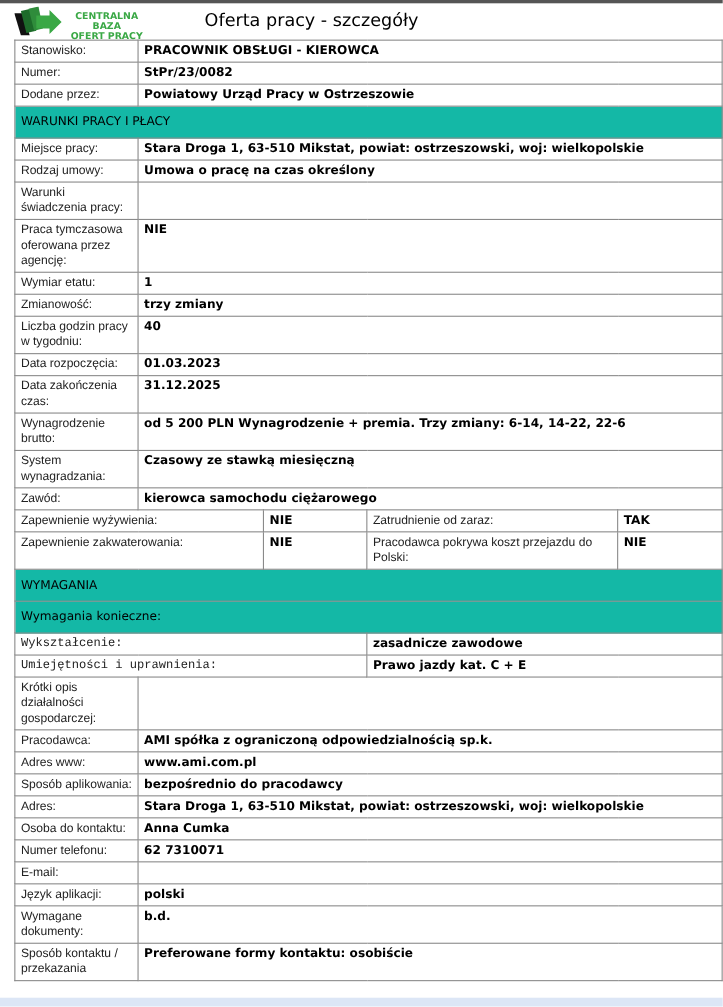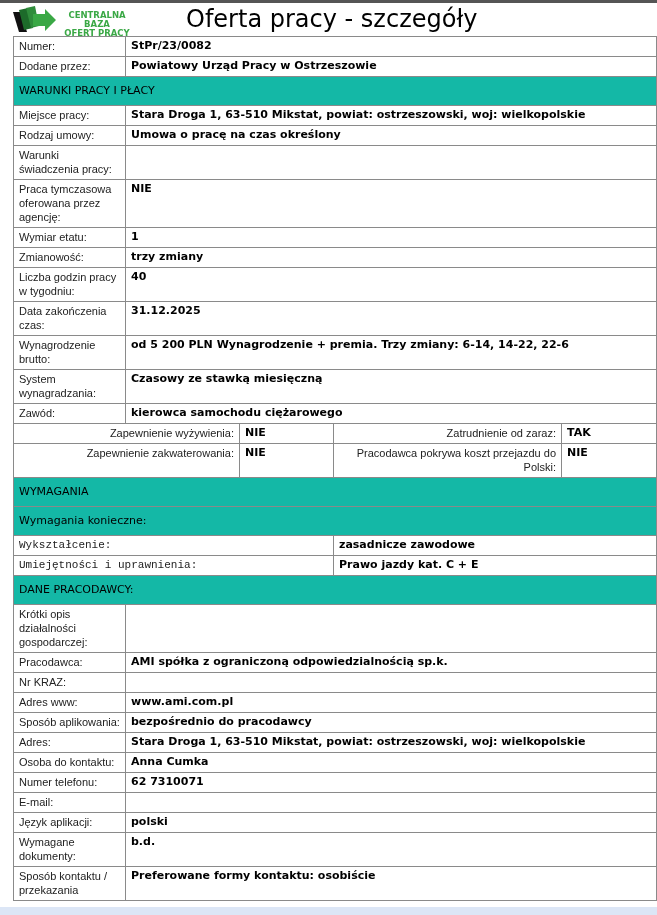--- a/index.html
+++ b/index.html
@@ -7,32 +7,32 @@
     width:657px; height:915px; overflow:hidden; background:#ffffff;
     font-family:"DejaVu Sans", sans-serif; font-size:11px; color:#000;
     position:relative;
   }
   .topline { position:absolute; left:0; top:0; width:657px; height:3px; background:#555; }
   .header { position:absolute; left:0; top:3px; width:657px; height:32px; }
   .logo { position:absolute; left:13px; top:3px; width:130px; height:28px; }
   .logo svg { position:absolute; left:0; top:0; }
   .logo-text { position:absolute; left:44px; top:5px; color:#3aa845; font-weight:bold;
     font-size:8.5px; line-height:9px; text-align:center; width:80px; }
-  .title { position:absolute; left:186px; top:0px; font-size:24px; line-height:32px;
+  .title { position:absolute; left:186px; top:0px; font-size:16px; line-height:32px;
     font-family:"DejaVu Sans", sans-serif; color:#000; }
   table.main {
     position:absolute; left:13px; top:36px; width:643px;
     border-collapse:collapse; table-layout:fixed;
   }
   table.main td { border:1px solid #8a8a8a; padding:2px 5px 3px 5px; vertical-align:top;
     line-height:14px; font-size:11px; }
   td.lbl { width:101px; color:#222; font-family:"Liberation Sans", sans-serif; font-size:11.5px; }
   td.val { font-weight:bold; }
   tr.sec td { background:#14b8a6; font-weight:normal; padding:7px 5px; }
-  td.c { color:#222; font-family:"Liberation Sans", sans-serif; font-size:11.5px;text-align:right; }
+  td.c { color:#222; font-family:"Liberation Sans", sans-serif; font-size:11.5px; }
   td.b { font-weight:bold; }
   td.indent-lbl { padding-left:115px; color:#222; font-family:Liberation Mono, monospace; font-size:11.5px; }
   .bottombar { position:absolute; left:0; top:907px; width:657px; height:8px; background:#dce6f6; }
 </style>
 </head>
 <body>
 
 <div class="topline"></div>
 
 <div class="header">
@@ -54,20 +54,24 @@
 <table class="main">
   <colgroup>
       <col style="width:112px">
       <col style="width:114px">
       <col style="width:94px">
       <col style="width:228px">
       <col style="width:95px">
     </colgroup>
   <tbody>
     <tr>
+      <td class="lbl">Stanowisko:</td>
+      <td class="val" colspan="4">PRACOWNIK OBSŁUGI - KIEROWCA</td>
+    </tr>
+    <tr>
       <td class="lbl">Numer:</td>
       <td class="val" colspan="4">StPr/23/0082</td>
     </tr>
     <tr>
       <td class="lbl">Dodane przez:</td>
       <td class="val" colspan="4">Powiatowy Urząd Pracy w Ostrzeszowie</td>
     </tr>
 
     <tr class="sec">
       <td colspan="5">WARUNKI PRACY I PŁACY</td>
@@ -92,20 +96,24 @@
         <td class="lbl">Wymiar etatu:</td>
         <td class="val" colspan="4">1</td>
       </tr>
     <tr>
         <td class="lbl">Zmianowość:</td>
         <td class="val" colspan="4">trzy zmiany</td>
       </tr>
     <tr>
         <td class="lbl">Liczba godzin pracy w tygodniu:</td>
         <td class="val" colspan="4">40</td>
+      </tr>
+    <tr>
+        <td class="lbl">Data rozpoczęcia:</td>
+        <td class="val" colspan="4">01.03.2023</td>
       </tr>
     <tr>
         <td class="lbl">Data zakończenia czas:</td>
         <td class="val" colspan="4">31.12.2025</td>
       </tr>
     <tr>
         <td class="lbl">Wynagrodzenie brutto:</td>
         <td class="val" colspan="4">od 5 200 PLN Wynagrodzenie + premia. Trzy zmiany: 6-14, 14-22, 22-6</td>
       </tr>
     <tr>
@@ -138,36 +146,29 @@
     </tr>
     <tr>
       <td class="indent-lbl" colspan="3">Wykształcenie:</td>
       <td class="b" colspan="2">zasadnicze zawodowe</td>
     </tr>
     <tr>
       <td class="indent-lbl" colspan="3">Umiejętności i uprawnienia:</td>
       <td class="b" colspan="2">Prawo jazdy kat. C + E</td>
     </tr>
 
-    <tr class="sec">
-      <td colspan="5">DANE PRACODAWCY:</td>
-    </tr>
     <tr>
         <td class="lbl">Krótki opis działalności gospodarczej:</td>
         <td class="val" colspan="4"></td>
       </tr>
     <tr>
         <td class="lbl">Pracodawca:</td>
         <td class="val" colspan="4">AMI spółka z ograniczoną odpowiedzialnością sp.k.</td>
       </tr>
     <tr>
-        <td class="lbl">Nr KRAZ:</td>
-        <td class="val" colspan="4"></td>
-      </tr>
-    <tr>
         <td class="lbl">Adres www:</td>
         <td class="val" colspan="4">www.ami.com.pl</td>
       </tr>
     <tr>
         <td class="lbl">Sposób aplikowania:</td>
         <td class="val" colspan="4">bezpośrednio do pracodawcy</td>
       </tr>
     <tr>
         <td class="lbl">Adres:</td>
         <td class="val" colspan="4">Stara Droga 1, 63-510 Mikstat, powiat: ostrzeszowski, woj: wielkopolskie</td>

